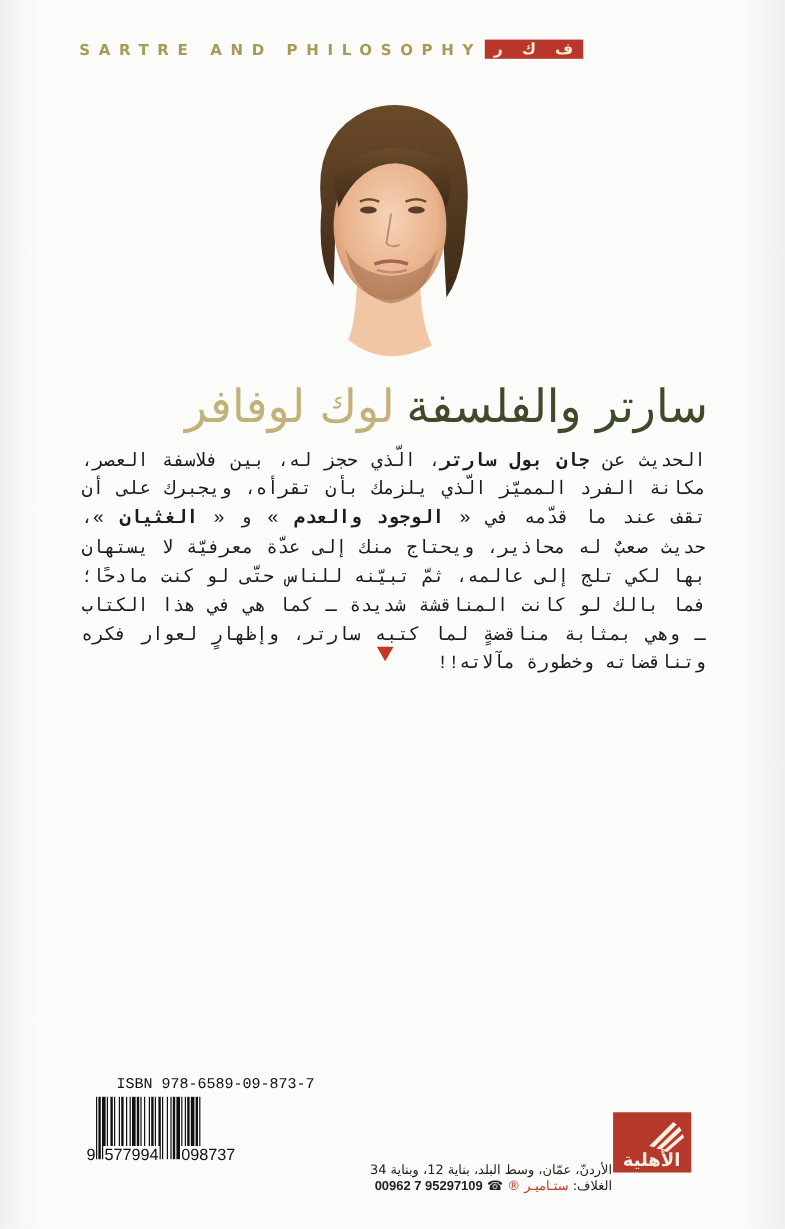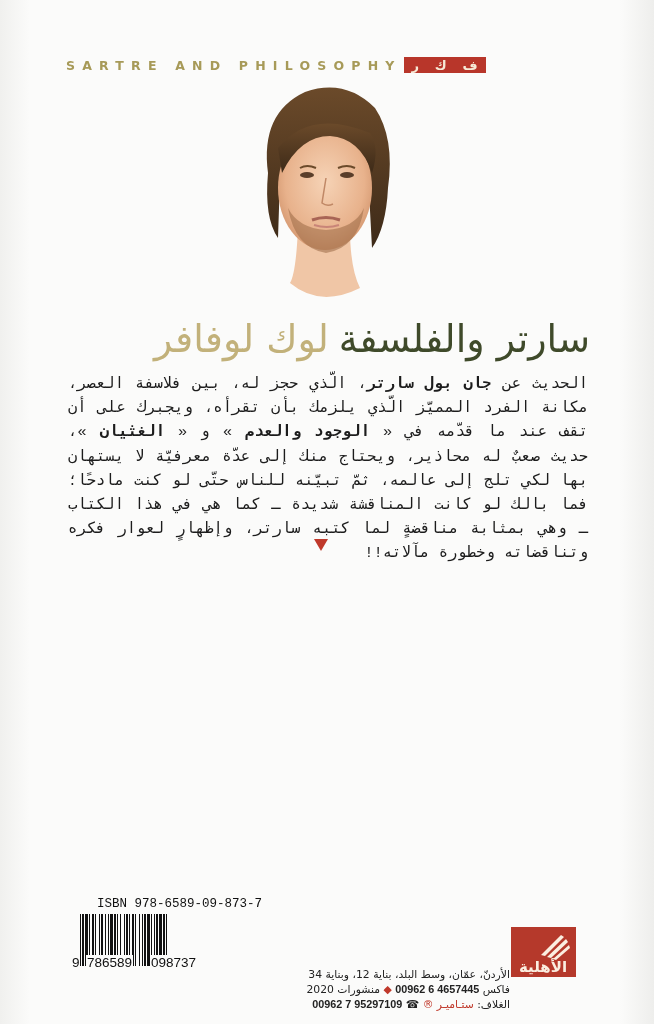--- a/index.html
+++ b/index.html
@@ -7,21 +7,21 @@
     width:654px; height:1024px; position:relative; overflow:hidden;
     background:#f7f7f5;
     font-family:"DejaVu Sans", sans-serif;
   }
   .cover {
     position:absolute; left:0; top:0; width:654px; height:1024px;
     background:linear-gradient(90deg,#f0f0ee 0px,#fbfbfa 30px,#fbfbfa 620px,#eeeeec 654px);
   }
   .series-bar {
     position:absolute; top:30px; left:66px; height:22px;
-    display:flex; align-items:center;margin-top:24px;
+    display:flex; align-items:center;
   }
   .series-en {
     font-family:"DejaVu Sans", sans-serif; font-weight:bold;
     color:#a79a58; font-size:12.5px; letter-spacing:7.2px;
   }
   .series-ar {
     margin-left:2px; background:#b8362a; color:#f6e9d6;
     height:16px; width:82px; direction:rtl;
     display:flex; align-items:center; justify-content:space-around;
     font-weight:bold; font-size:13px; font-family:"DejaVu Sans", sans-serif;
@@ -180,32 +180,26 @@
       <span style="width: 2px; background: rgb(17, 17, 17);"></span>
       <span style="width: 1px; background: transparent;"></span>
       <span style="width: 3px; background: rgb(17, 17, 17);"></span>
       <span style="width: 1px; background: transparent;"></span>
       <span style="width: 2px; background: rgb(17, 17, 17);"></span>
       <span style="width: 1px; background: transparent;"></span>
       <span style="width: 1px; background: rgb(17, 17, 17);"></span>
     </div>
   <div class="barcode-digits">
     <span class="d1">9</span>
-    <span class="d2">786589</span>
+    <span class="d2">577994</span>
     <span class="d3">098737</span>
   </div>
 
   <div class="publisher">
     <div>الأردنّ، عمّان، وسط البلد، بناية 12، وبناية 34</div>
-    <div>
-      <span>فاكس</span>
-      <span class="num" dir="ltr">00962 6 4657445</span>
-      <span class="accent">◆</span>
-      <span>منشورات 2020</span>
-    </div>
     <div>
       <span>الغلاف:</span>
       <span class="accent">ستـاميـر</span>
       <span class="accent">®</span>
       <span>☎</span>
       <span class="num" dir="ltr">00962 7 95297109</span>
     </div>
   </div>
 
   <svg class="logo" viewBox="0 0 65 50">

